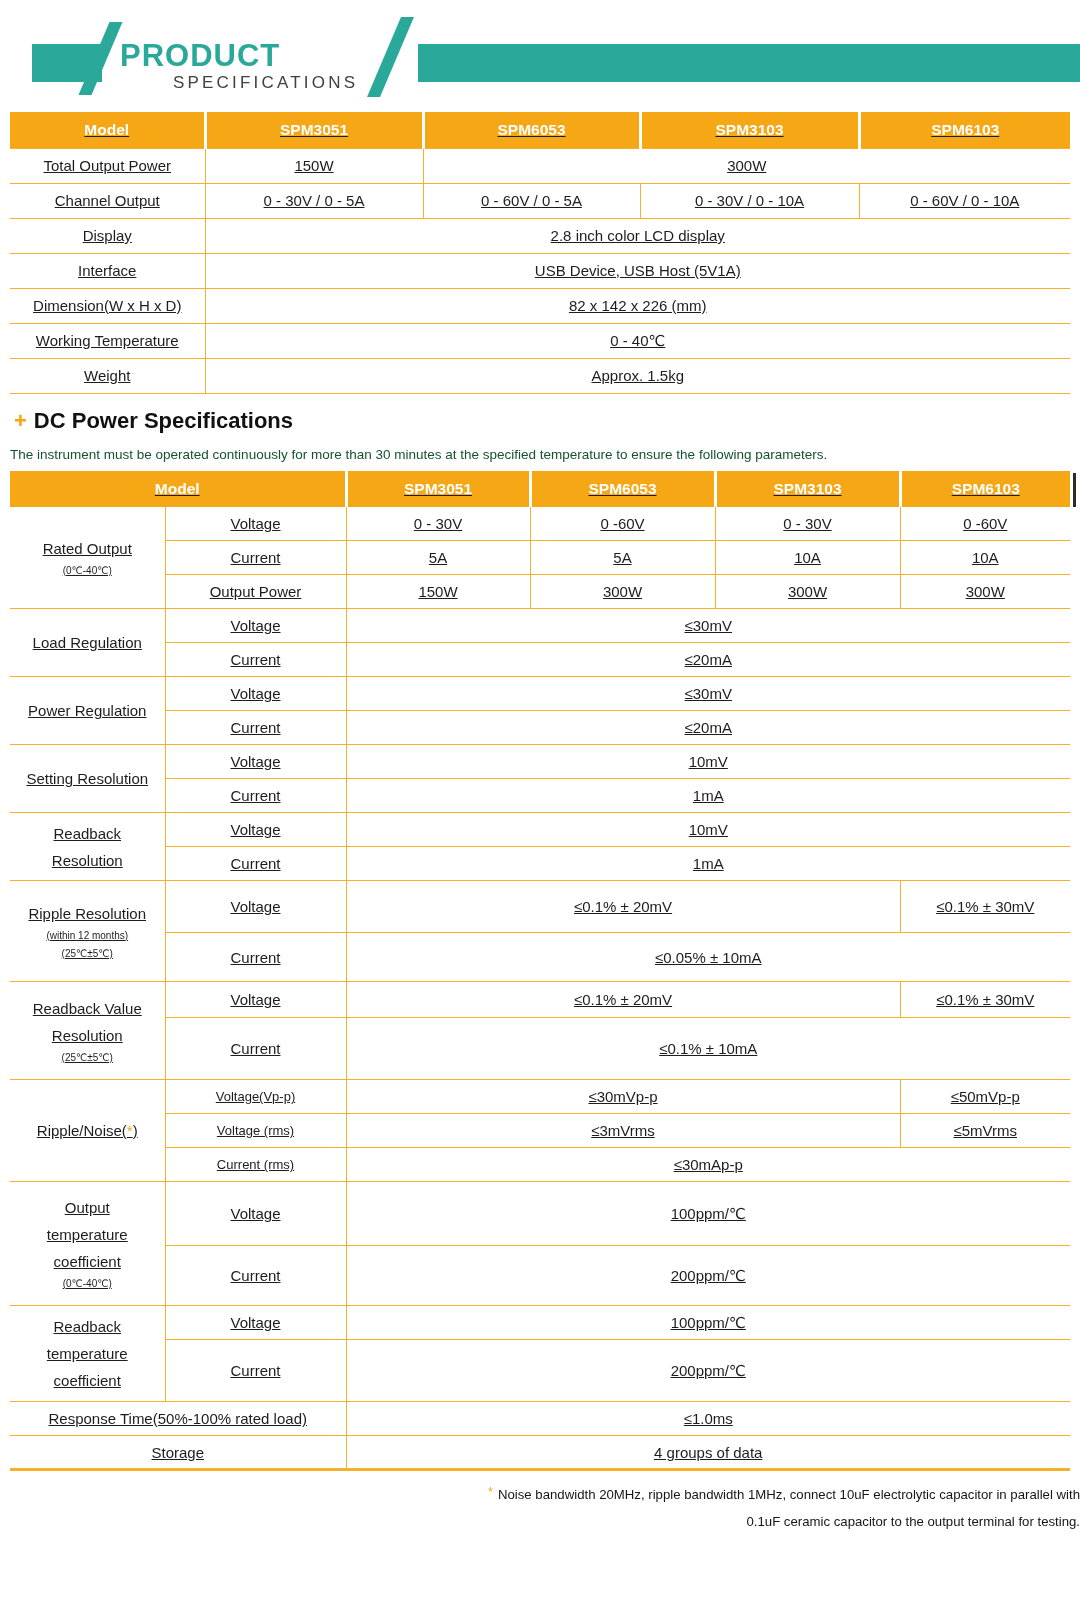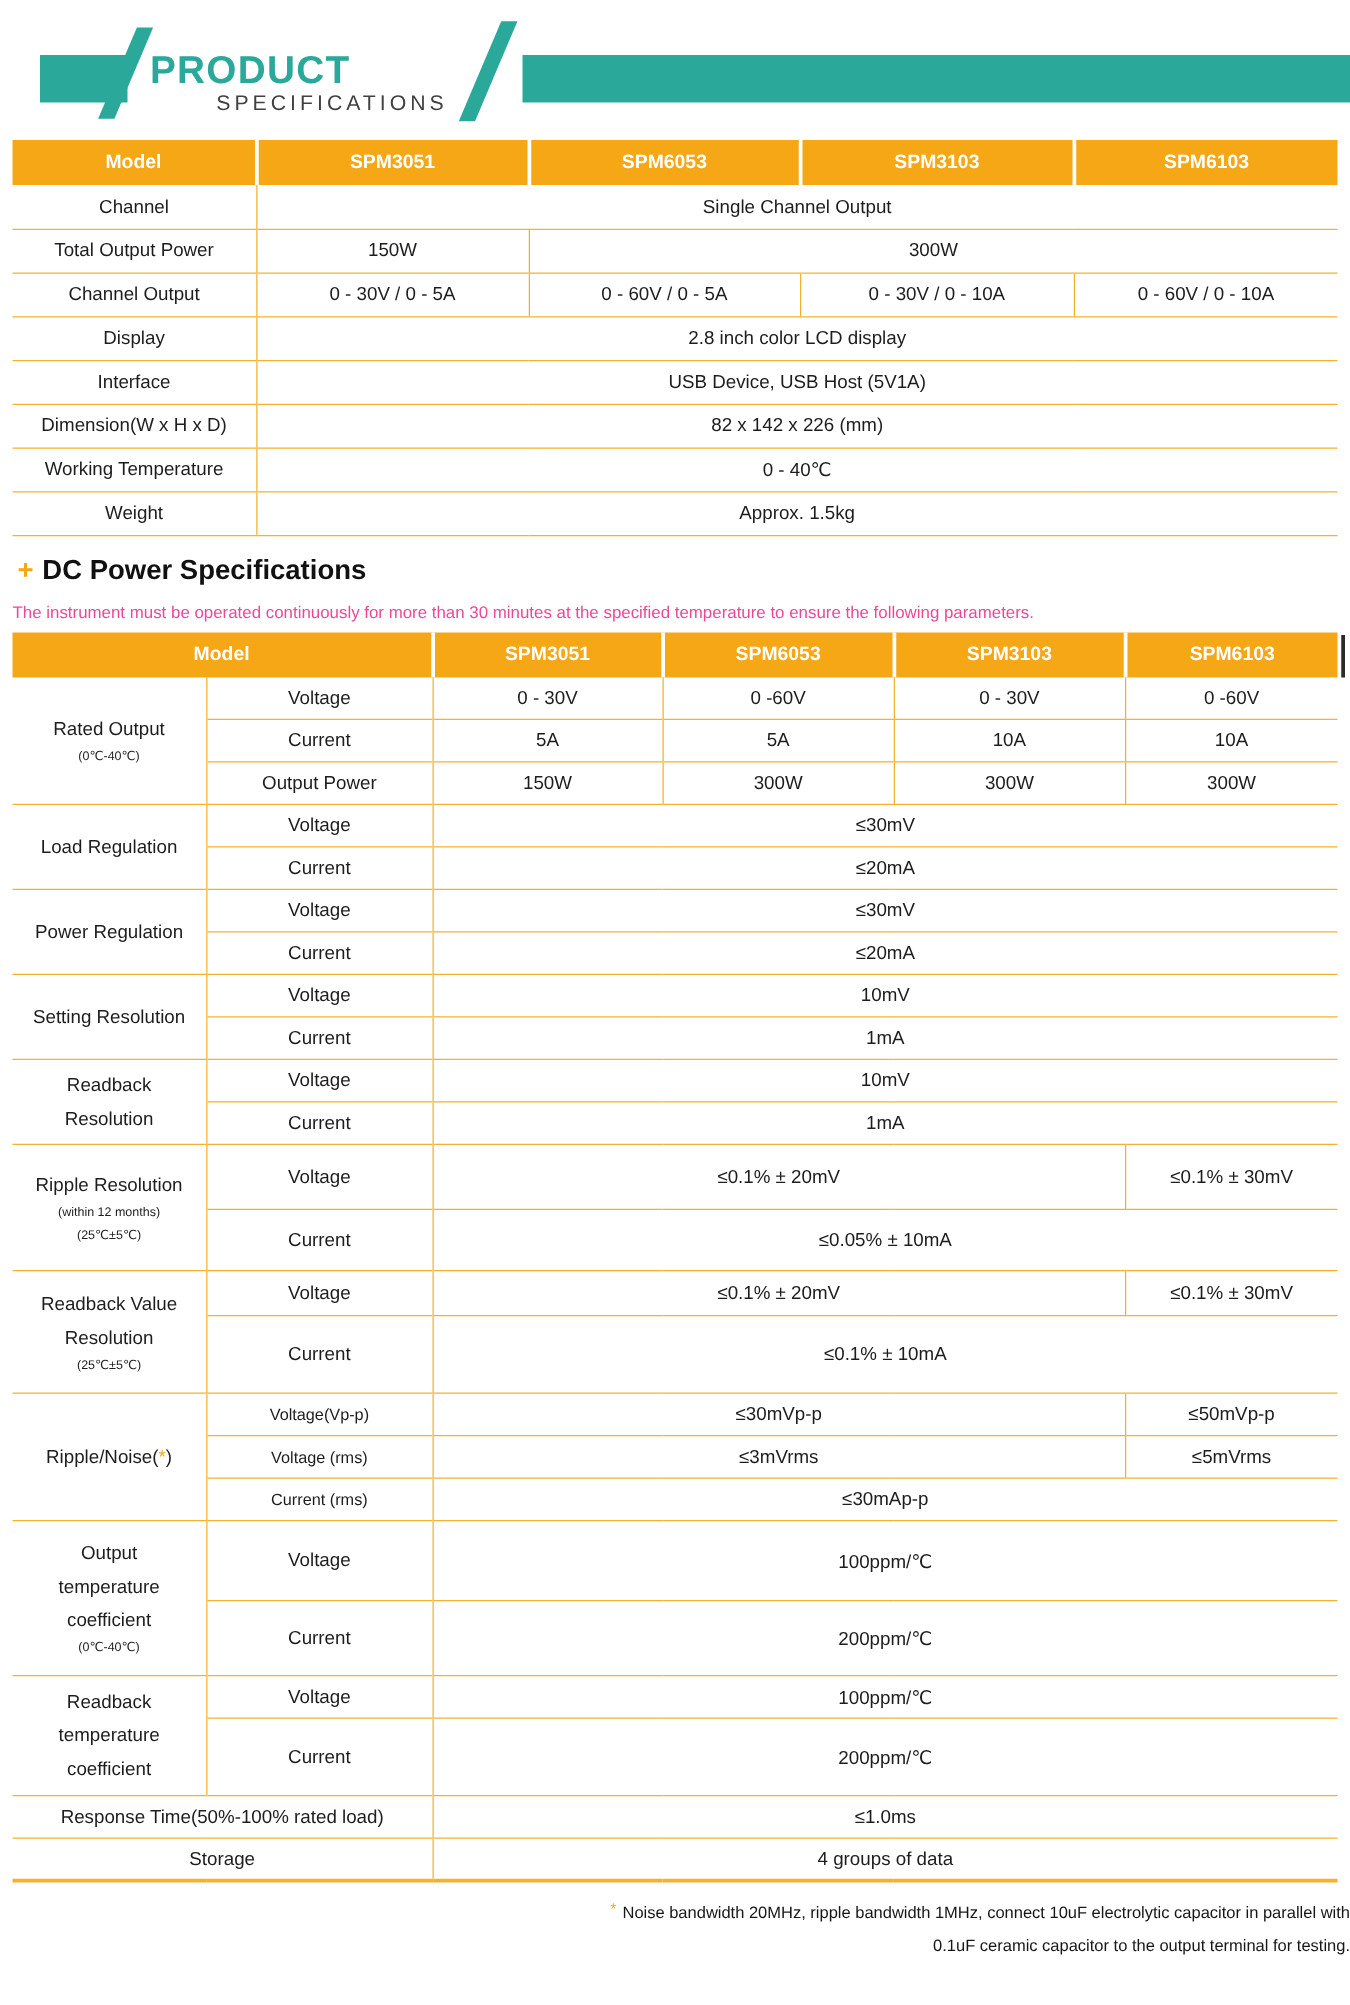--- a/index.html
+++ b/index.html
@@ -18,21 +18,21 @@
   .banner{position:relative;height:106px;margin-left:32px;}
   .bar{position:absolute;background:var(--teal);height:38px;top:44px;}
   .bar-left{left:0;width:70px;}
   .bar-right{left:386px;right:0;}
   .slash{position:absolute;background:var(--teal);width:13px;transform:skewX(-23deg);}
   .slash1{left:62px;top:22px;height:73px;}
   .slash2{left:352px;top:17px;height:80px;}
   .brand-title{position:absolute;left:88px;top:38px;font-size:31px;font-weight:700;color:var(--teal);letter-spacing:1px;}
   .brand-sub{position:absolute;left:141px;top:73px;font-size:17px;color:#414141;letter-spacing:3.2px;}
   
-  .spec-table{border-collapse:collapse;table-layout:fixed;width:1060px;}
+  .spec-table{border-collapse:collapse;table-layout:fixed;width:1060px;text-decoration:underline;}
   .spec-table th{
     background:var(--orange);color:#fff;font-weight:700;font-size:15.5px;height:36px;
     padding:0 4px;text-align:center;vertical-align:middle;
   }
   .spec-table th + th{border-left:3px solid #fff;}
   .spec-table td{
     border-top:1.6px solid var(--line);font-size:15px;height:34px;
     padding:0 4px;text-align:center;vertical-align:middle;
   }
   tr.first td{border-top:none;}
@@ -45,21 +45,21 @@
   .edge-mark{position:absolute;top:2px;right:-6px;width:3px;height:34px;background:#2e2a26;}
   td.tiny-sub{font-size:13px;}
   .glbl{line-height:1.8;}
   .glbl .tiny{font-size:10px;text-align:center;}
   .orange{color:var(--orange);}
   tr.h36 td{height:36px;} tr.h49 td{height:49px;} tr.h52 td{height:52px;}
   tr.h60 td{height:60px;} tr.h62 td{height:62px;} tr.h64 td{height:64px;}
   
   .section-head{margin:14px 0 0 14px;font-size:22px;font-weight:700;color:#111;}
   .section-head .plus{color:var(--orange);margin-right:7px;font-weight:700;}
-  .note{margin:13px 0 9px 10px;font-size:13.5px;color:#ec4899;}
+  .note{margin:13px 0 9px 10px;font-size:13.5px;color:#14532d;}
   .footnote{margin:9px 0 0 12px;font-size:13.2px;color:#161616;line-height:2.05;text-align:right;}
   .fn-ast{color:var(--orange);vertical-align:3px;margin-right:5px;font-size:12.5px;}
   .fn-line2{margin-left:2px;}
 </style>
 </head>
 <body>
 
 <div class="banner">
   <div class="bar bar-left"></div>
   <div class="slash slash1"></div>
@@ -77,24 +77,20 @@
       <col style="width:219px">
       <col style="width:211px">
     </colgroup>
   <tbody>
       <tr>
     <th>Model</th>
     <th>SPM3051</th>
     <th>SPM6053</th>
     <th>SPM3103</th>
     <th>SPM6103</th>
-  </tr>
-  <tr class="first">
-    <td>Channel</td>
-    <td class="sep" colspan="4">Single Channel Output</td>
   </tr>
   <tr>
     <td>Total Output Power</td>
     <td class="sep">150W</td>
     <td class="sep" colspan="3">300W</td>
   </tr>
   <tr>
     <td>Channel Output</td>
     <td class="sep">0 - 30V / 0 - 5A</td>
     <td class="sep">0 - 60V / 0 - 5A</td>

